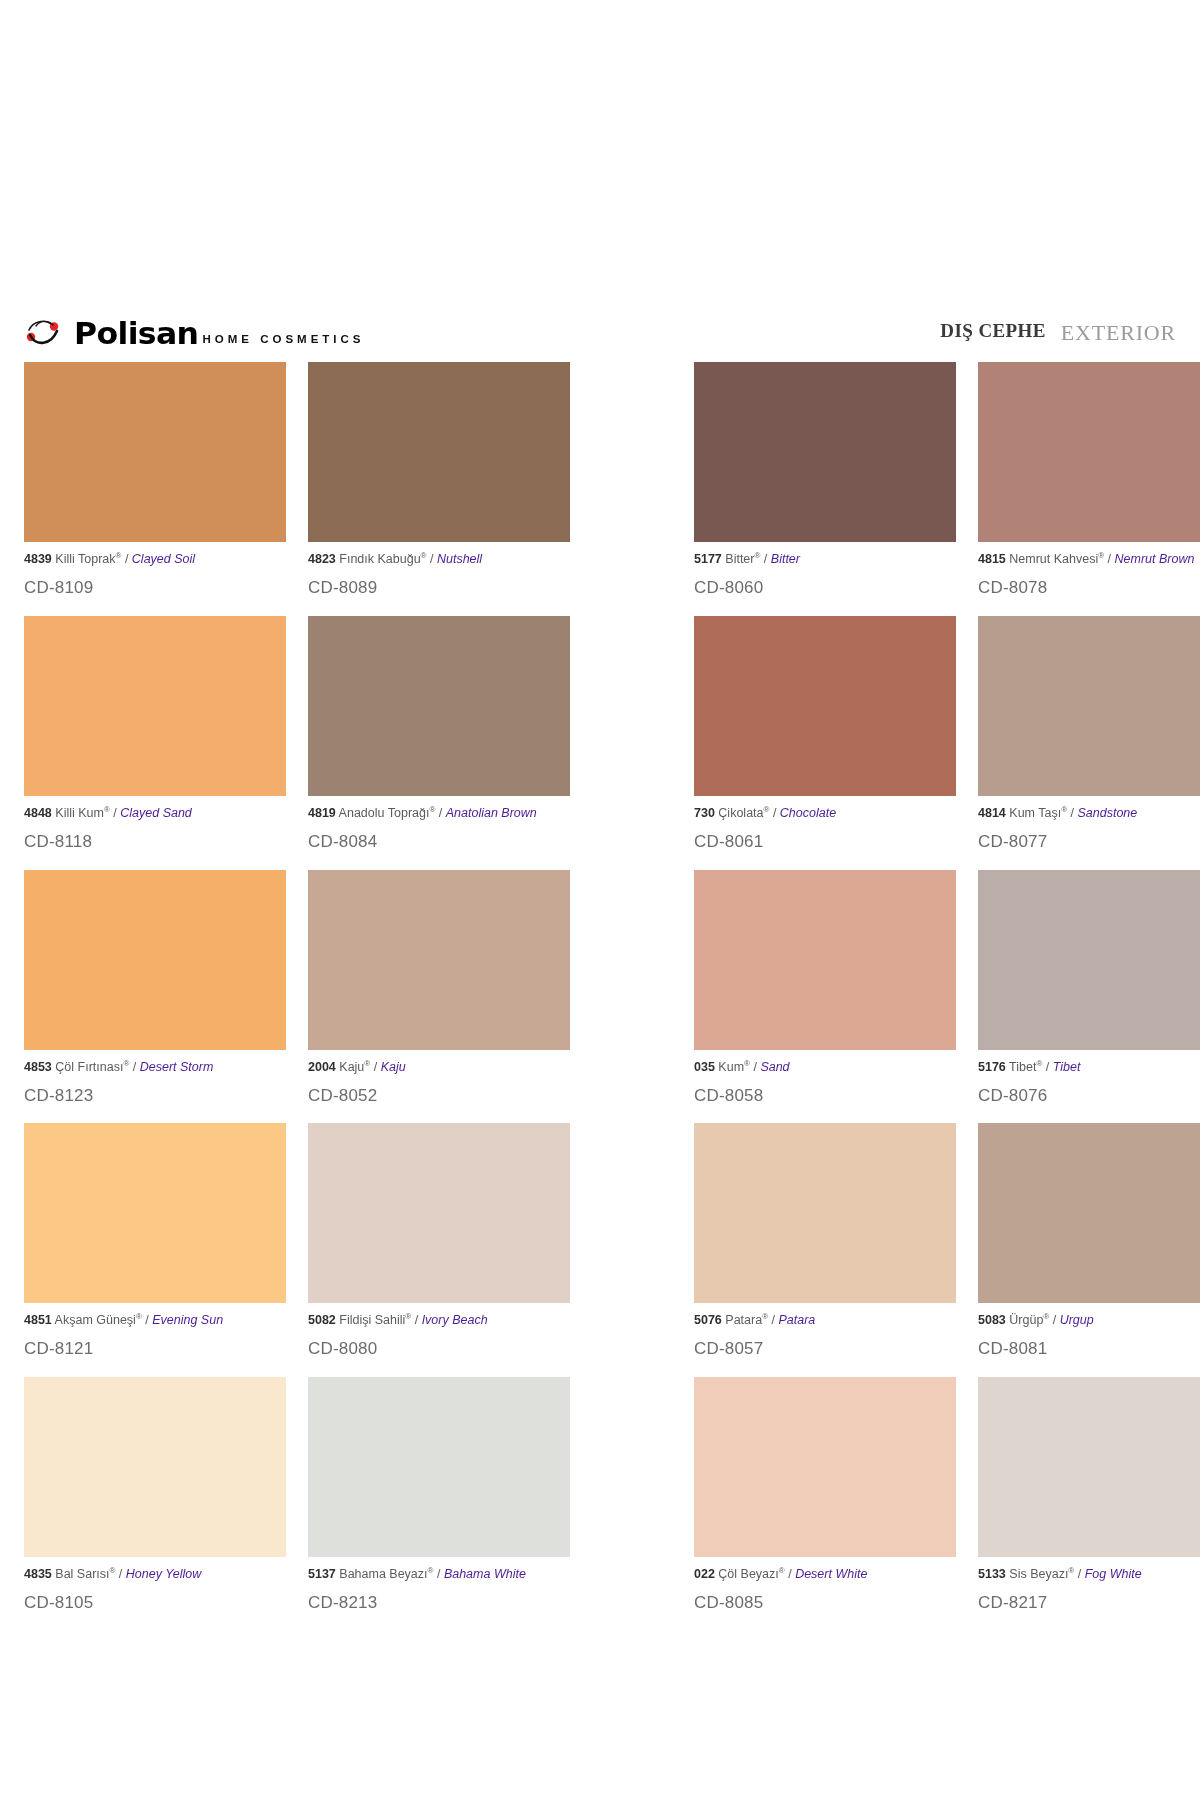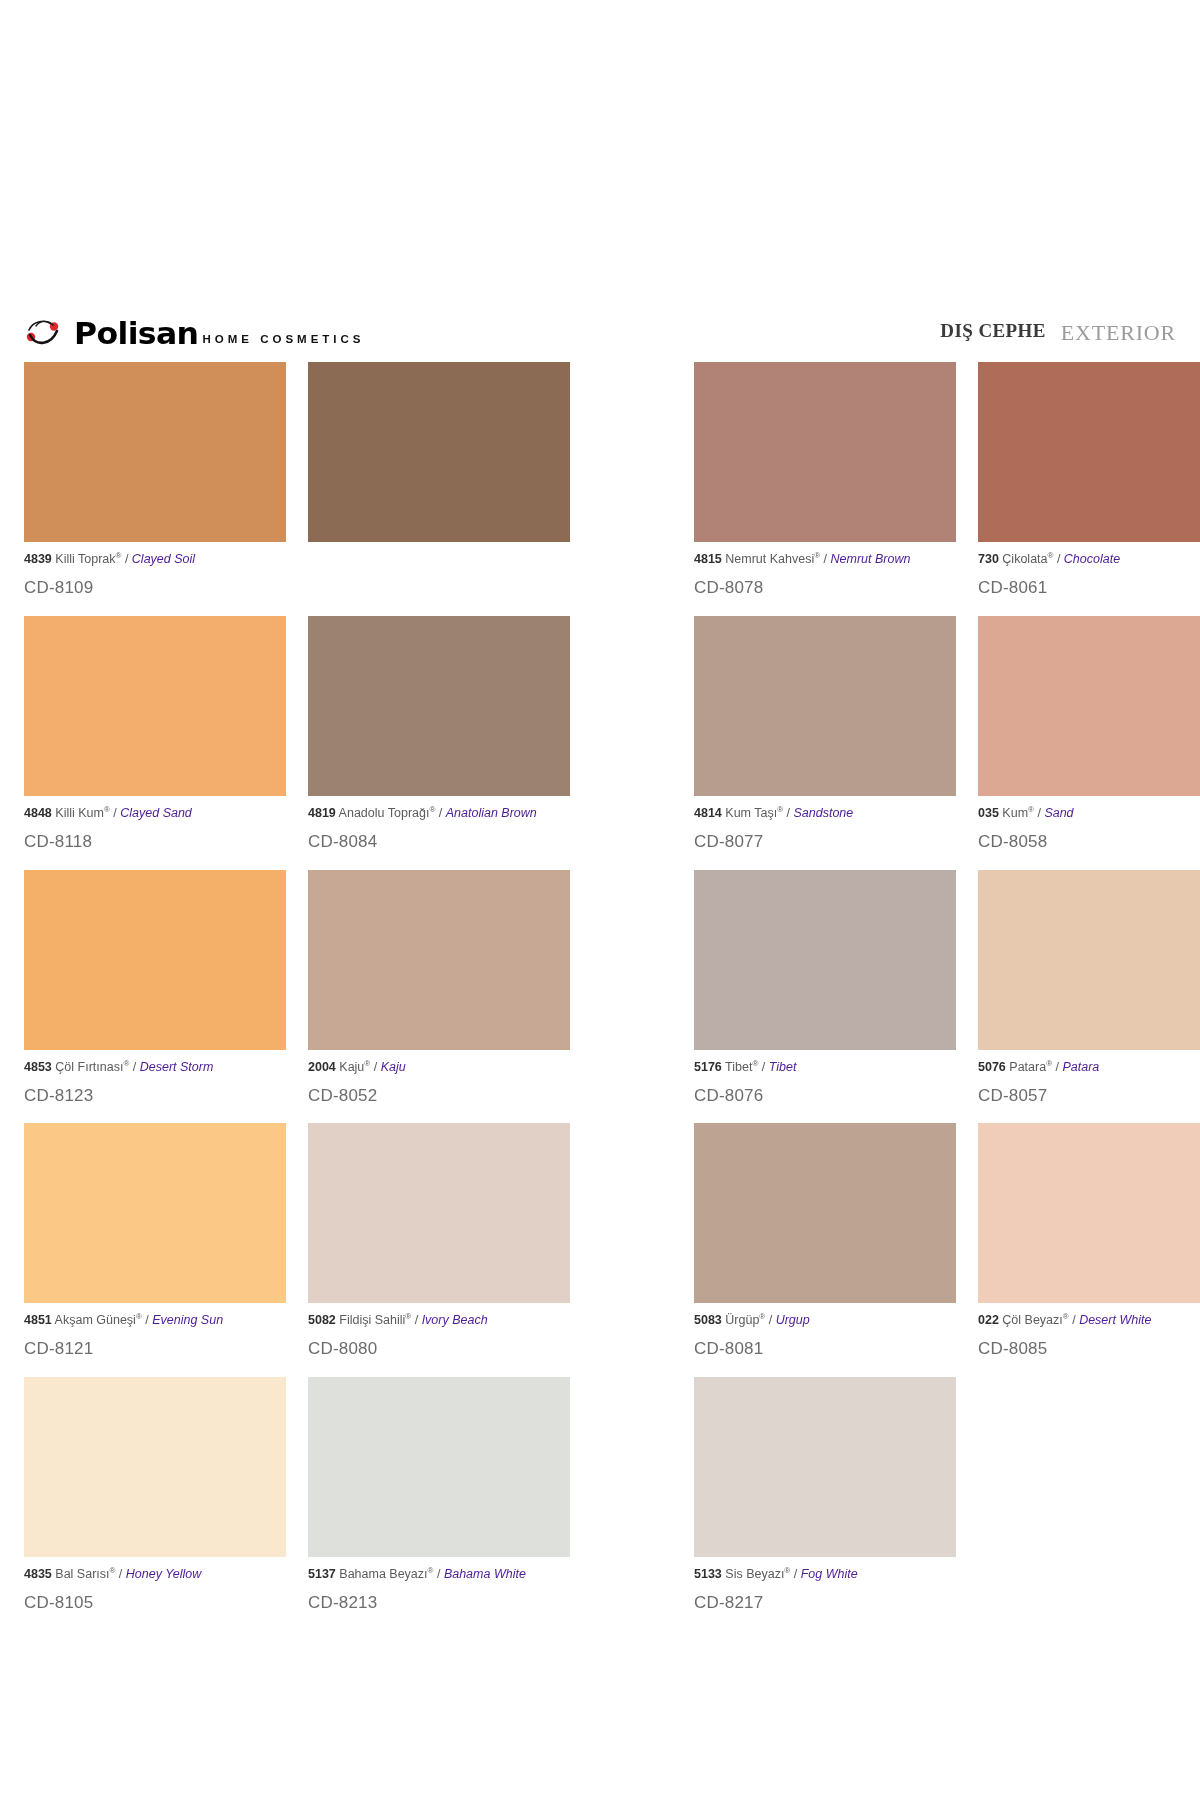--- a/index.html
+++ b/index.html
@@ -183,20 +183,24 @@
     <div class="grid-half left">
         <div class="swatch-cell">
           <div class="swatch-chip" title="#D08F58" style="background: rgb(208, 143, 88);"></div>
           <div class="swatch-label">
             <div class="lbl-line1"><span class="lbl-code">4839</span> <span class="lbl-tr">Killi Toprak</span><span class="lbl-reg">®</span><span class="lbl-sep"> / </span><span class="lbl-en">Clayed Soil</span></div>
             <div class="lbl-cd">CD-8109</div>
           </div>
         </div>
         <div class="swatch-cell">
           <div class="swatch-chip" title="#8B6B53" style="background: rgb(139, 107, 83);"></div>
+          <div class="swatch-label">
+            <div class="lbl-line1"><span class="lbl-code">4823</span> <span class="lbl-tr">Fındık Kabuğu</span><span class="lbl-reg">®</span><span class="lbl-sep"> / </span><span class="lbl-en">Nutshell</span></div>
+            <div class="lbl-cd">CD-8089</div>
+          </div>
         </div>
         <div class="swatch-cell">
           <div class="swatch-chip" title="#F3AD6C" style="background: rgb(243, 173, 108);"></div>
           <div class="swatch-label">
             <div class="lbl-line1"><span class="lbl-code">4848</span> <span class="lbl-tr">Killi Kum</span><span class="lbl-reg">®</span><span class="lbl-sep"> / </span><span class="lbl-en">Clayed Sand</span></div>
             <div class="lbl-cd">CD-8118</div>
           </div>
         </div>
         <div class="swatch-cell">
           <div class="swatch-chip" title="#9C8371" style="background: rgb(156, 131, 113);"></div>
@@ -243,20 +247,27 @@
         <div class="swatch-cell">
           <div class="swatch-chip" title="#DEE0DC" style="background: rgb(222, 224, 220);"></div>
           <div class="swatch-label">
             <div class="lbl-line1"><span class="lbl-code">5137</span> <span class="lbl-tr">Bahama Beyazı</span><span class="lbl-reg">®</span><span class="lbl-sep"> / </span><span class="lbl-en">Bahama White</span></div>
             <div class="lbl-cd">CD-8213</div>
           </div>
         </div>
       </div>
     <div class="grid-half right">
         <div class="swatch-cell">
+          <div class="swatch-chip" title="#7A5852" style="background: rgb(122, 88, 82);"></div>
+          <div class="swatch-label">
+            <div class="lbl-line1"><span class="lbl-code">5177</span> <span class="lbl-tr">Bitter</span><span class="lbl-reg">®</span><span class="lbl-sep"> / </span><span class="lbl-en">Bitter</span></div>
+            <div class="lbl-cd">CD-8060</div>
+          </div>
+        </div>
+        <div class="swatch-cell">
           <div class="swatch-chip" title="#B08376" style="background: rgb(176, 131, 118);"></div>
           <div class="swatch-label">
             <div class="lbl-line1"><span class="lbl-code">4815</span> <span class="lbl-tr">Nemrut Kahvesi</span><span class="lbl-reg">®</span><span class="lbl-sep"> / </span><span class="lbl-en">Nemrut Brown</span></div>
             <div class="lbl-cd">CD-8078</div>
           </div>
         </div>
         <div class="swatch-cell">
           <div class="swatch-chip" title="#AE6C59" style="background: rgb(174, 108, 89);"></div>
           <div class="swatch-label">
             <div class="lbl-line1"><span class="lbl-code">730</span> <span class="lbl-tr">Çikolata</span><span class="lbl-reg">®</span><span class="lbl-sep"> / </span><span class="lbl-en">Chocolate</span></div>

